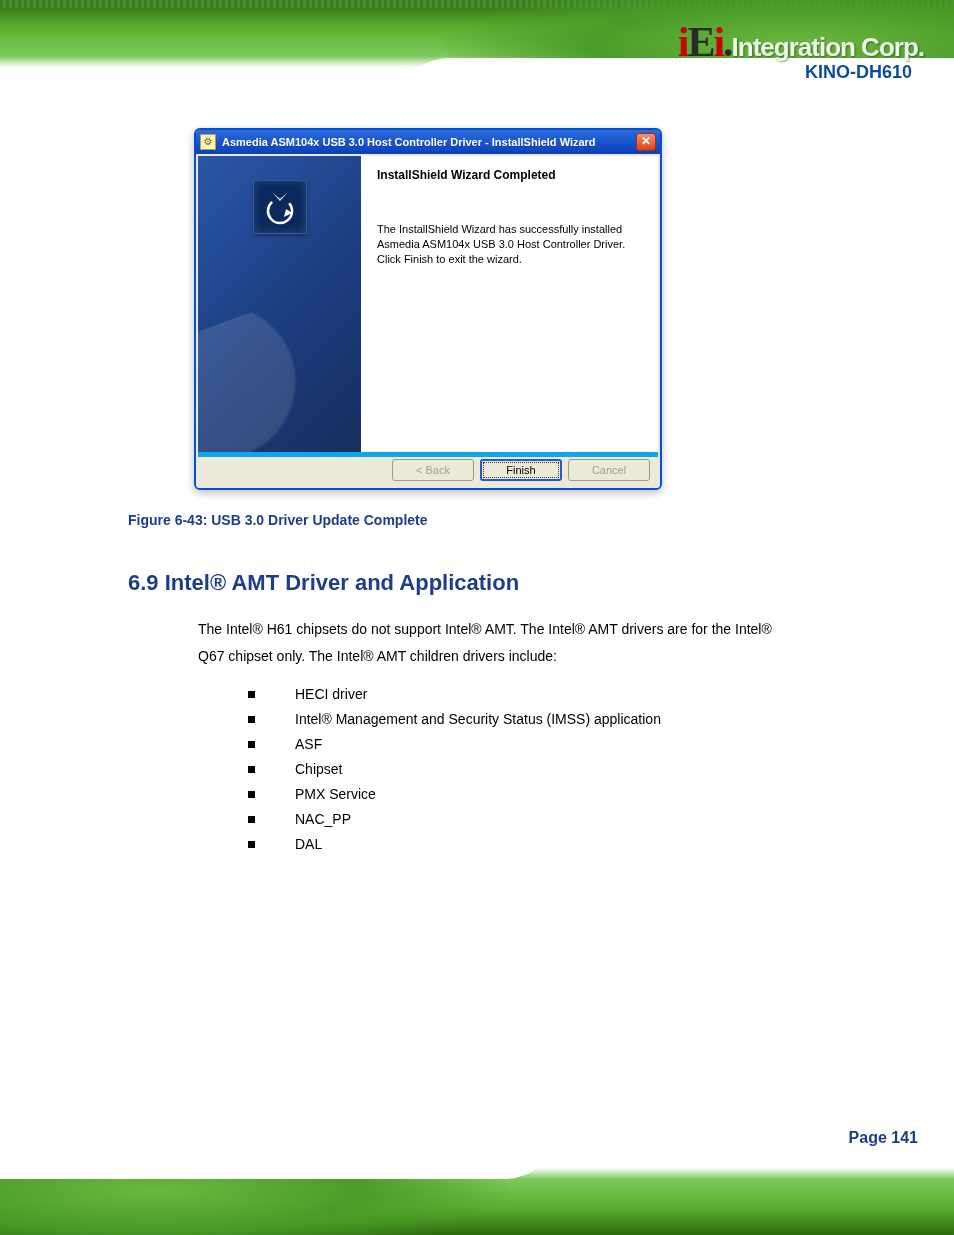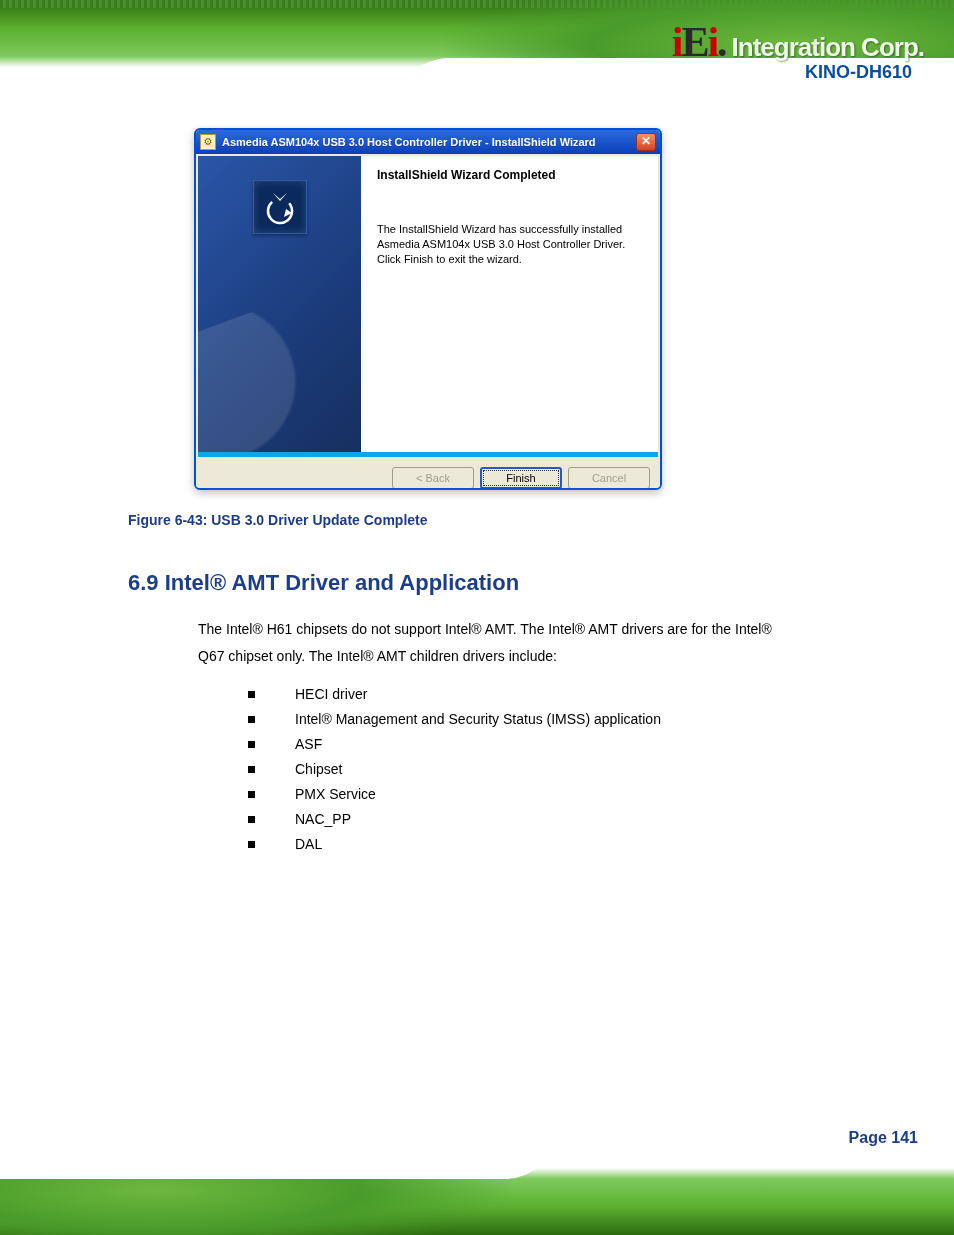--- a/index.html
+++ b/index.html
@@ -39,21 +39,20 @@
       width: 600px; height: 56px;
       background: #fff;
       border-radius: 60px 0 0 0;
     }
     .logo-area {
       position: absolute;
       top: 18px;
       right: 30px;
       display: flex;
       align-items: baseline;
-      gap: 6px;
       z-index: 3;
     }
     .logo-iei {
       font-family: Georgia, serif;
       font-weight: bold;
       font-size: 42px;
       color: #2a2a2a;
       letter-spacing: -2px;
     }
     .logo-iei .red { color: #c00; }
@@ -171,21 +170,21 @@
       margin-bottom: 40px;
     }
     .d-text {
       font-size: 11px;
       color: #000;
       line-height: 1.35;
     }
     .dialog-footer {
       height: 38px;
       display: flex;
-      align-items: center;
+      align-items: flex-start;
       justify-content: flex-end;
       gap: 6px;
       padding-right: 10px;
       background: #ece9d8;
     }
     .dlg-btn {
       width: 82px; height: 22px;
       font-size: 11px;
       background: #ece9d8;
       border: 1px solid #9c9c8c;

